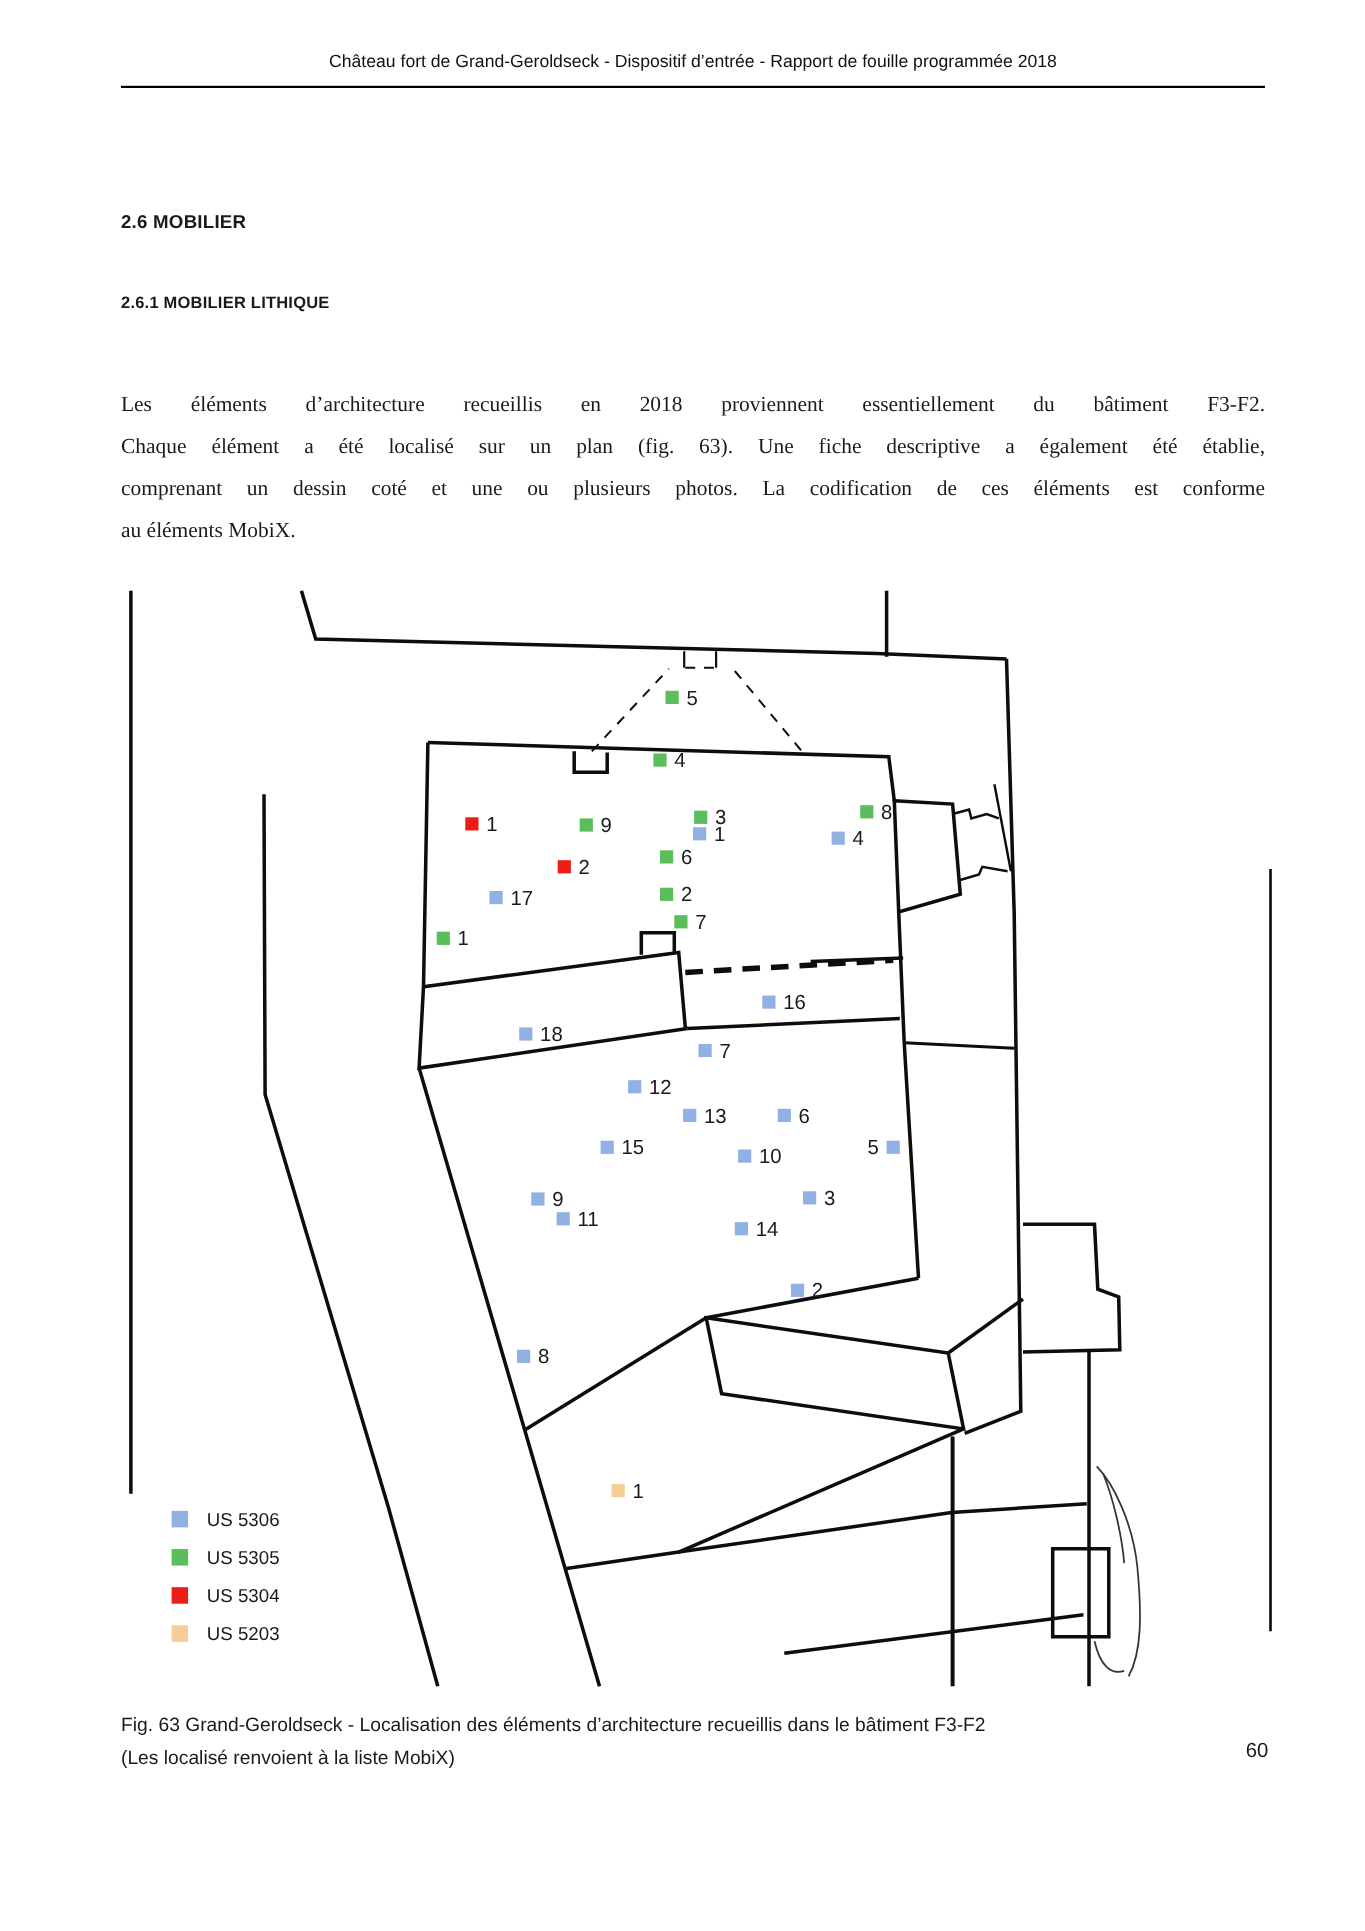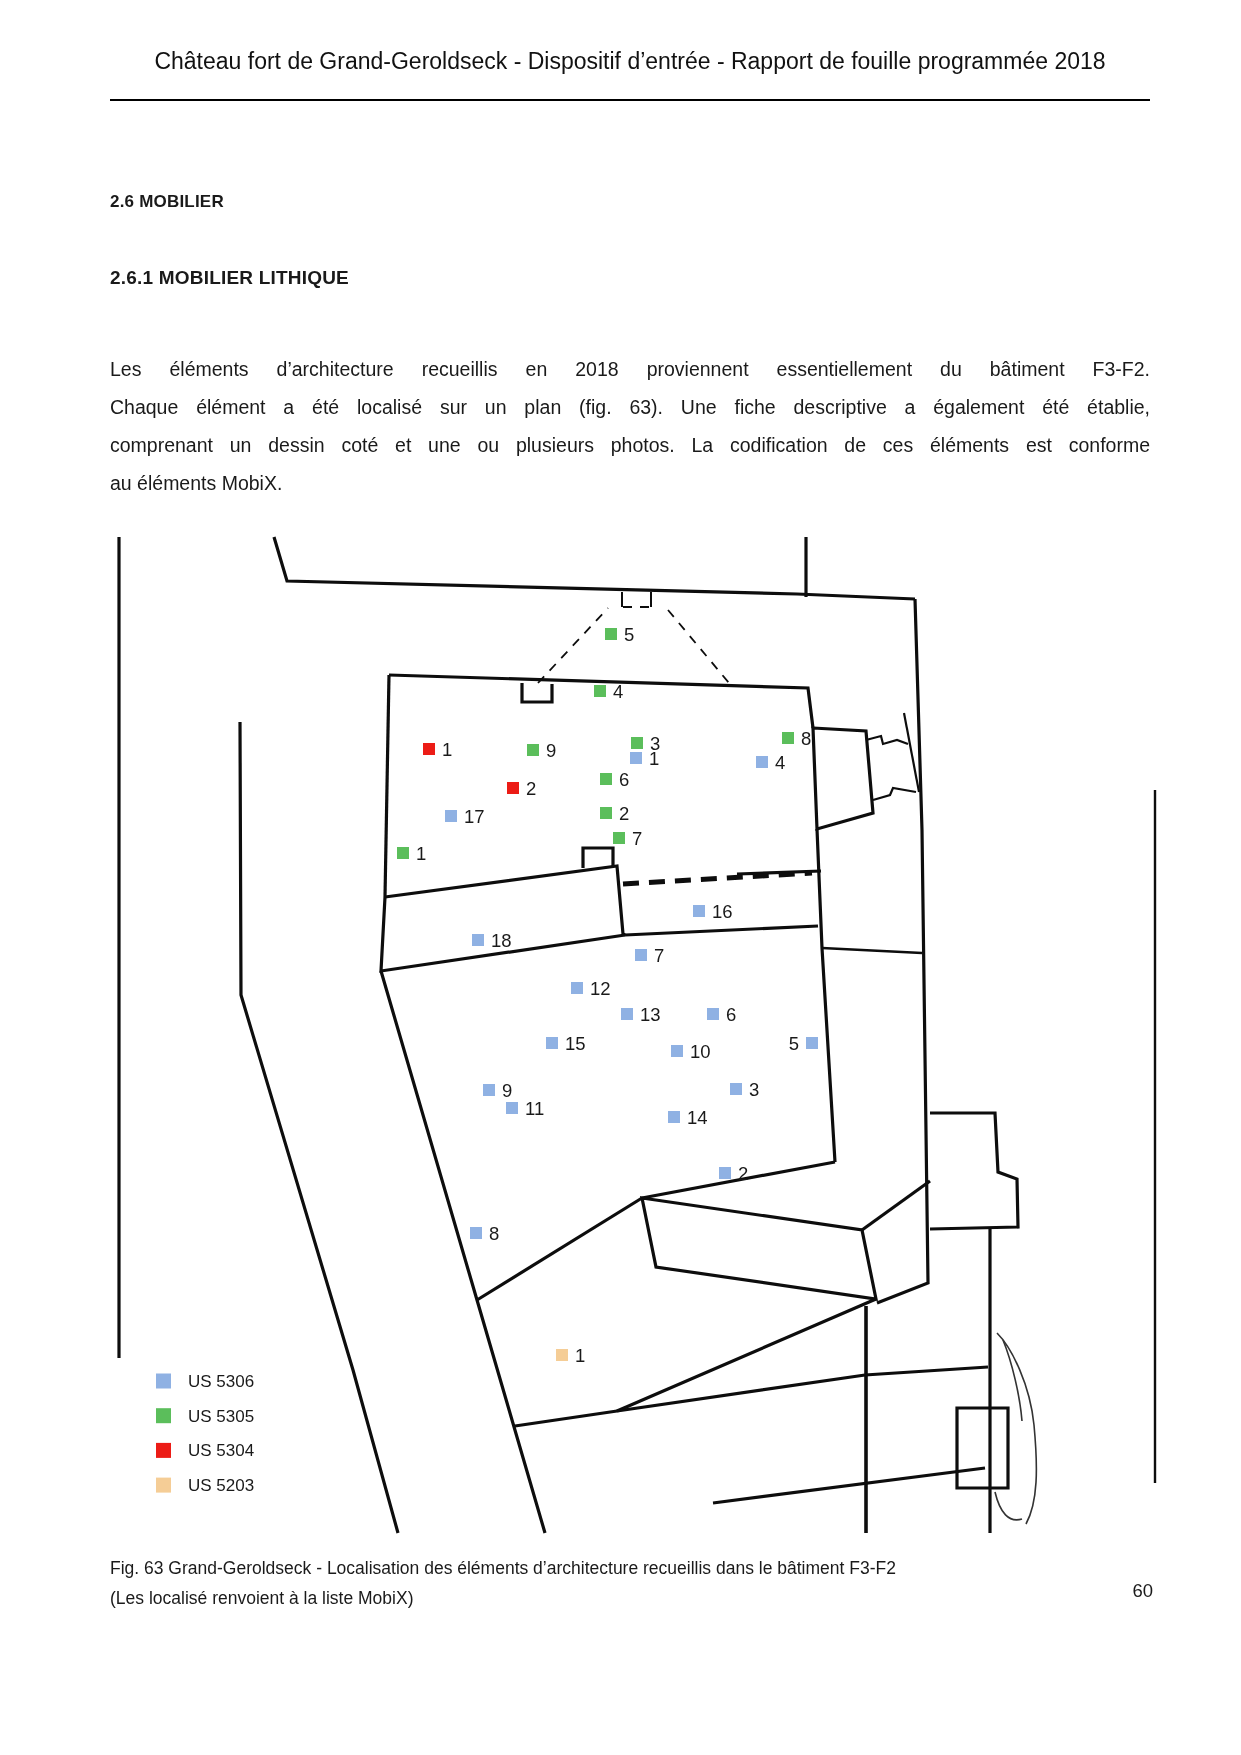--- a/index.html
+++ b/index.html
@@ -6,26 +6,26 @@
   #page{
     position:relative;
     width:1241px;height:1755px;
     background:#ffffff;
     font-family:"Liberation Sans", sans-serif;
     color:#1a1a1a;
     overflow:hidden;
   }
   .content{position:absolute;left:110px;width:1040px;}
   .header{
-    top:48px;text-align:center;font-size:23px;color:#111;
-    padding-bottom:24px;border-bottom:2px solid #000;
+    top:48px;text-align:center;font-size:16px;color:#111;
+    padding-bottom:12px;border-bottom:2px solid #000;
   }
   .h1{top:192px;font-size:17px;font-weight:bold;letter-spacing:0.2px;}
-  .h2{top:267px;font-size:19px;font-weight:bold;letter-spacing:0.2px;}
-  .para{top:350px;font-size:19.5px;line-height:38px;}
+  .h2{top:267px;font-size:15px;font-weight:bold;letter-spacing:0.2px;}
+  .para{top:350px;font-size:19.5px;line-height:38px;font-family:Liberation Serif, serif;}
   .para .jline{text-align:justify;text-align-last:justify;}
   .para .lastline{text-align:left;}
   .caption{top:1553px;font-size:17.5px;line-height:30px;}
   .pagenum{
     position:absolute;right:88px;top:1580px;
     font-size:18.5px;
   }
   svg text{font-family:"Liberation Sans", sans-serif;}
   #figure-svg{position:absolute;left:0;top:478px;}
 </style>

